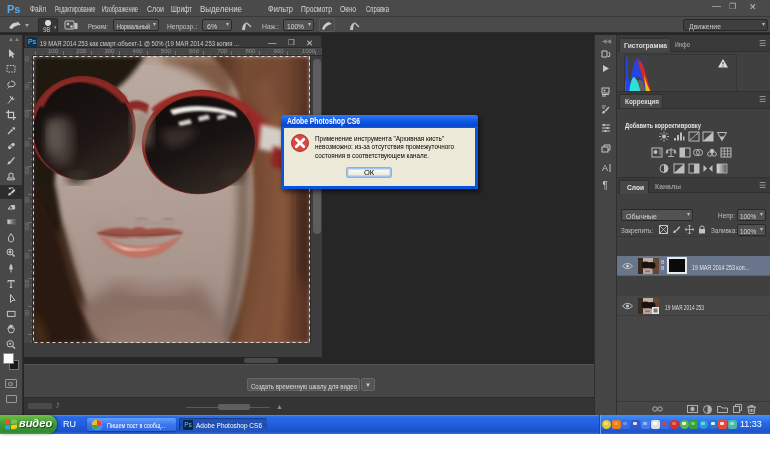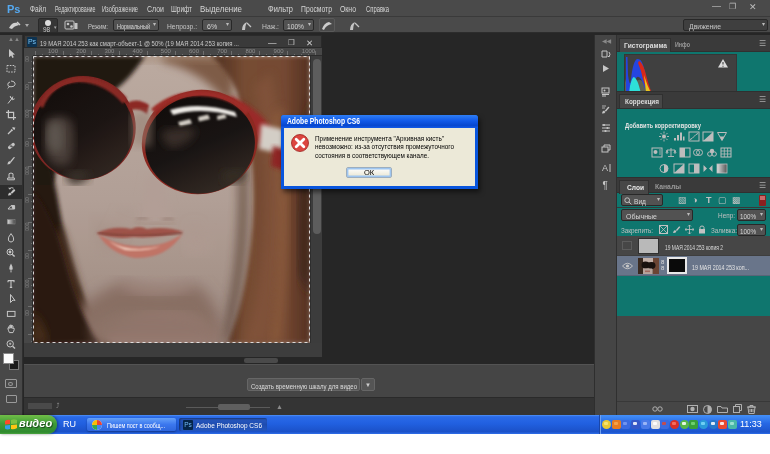--- a/index.html
+++ b/index.html
@@ -9,21 +9,21 @@
 .pslogo{left:7px;top:1px;color:#55a9f0;font-weight:bold;font-size:11px;position:absolute}
 .optbar{left:0;top:16px;width:770px;height:17px;background:#4a4a4a;border-top:1px solid #3a3a3a;border-bottom:1px solid #2c2c2c;color:#c4c4c4;font-size:8.5px}
 .appbg{left:0;top:33px;width:770px;height:382px;background:#262626}
 .toolbar{left:0;top:35px;width:23px;height:380px;background:#484848;border-right:1px solid #2e2e2e}
 .docwin{left:24px;top:35px;width:298px;height:322px;background:#3d3d3d}
 .doctitle{left:0;top:0;width:298px;height:13px;background:#3a3a3a;border:1px solid #2a2a2a;color:#c8c8c8;font-size:8.5px}
 .ruler{background:#474747;color:#8f8f8f;font-size:6.5px}
 .statusbar{left:0;top:308px;width:298px;height:14px;background:#383838;border-top:1px solid #2a2a2a;color:#b5b5b5;font-size:8px}
 .dd{background:#525252;border:1px solid #282828;border-radius:2px;color:#d6d6d6;position:absolute}
 .ddarr{position:absolute;right:2px;top:2px;color:#bbb;font-size:6px;line-height:4px}
-.panelcol{left:617px;top:35px;width:153px;height:380px;background:#0f766e}
+.panelcol{left:617px;top:35px;width:153px;height:380px;background:#404040}
 .dockstrip{left:594px;top:35px;width:23px;height:380px;background:#454545;border-left:1px solid #2e2e2e;border-right:1px solid #303030}
 .tabbar{background:#3a3a3a;color:#9a9a9a;font-size:9px}
 .tabactive{background:#474747;color:#e2e2e2}
 .dialog{left:281px;top:115px;width:197px;height:74px;background:#ece9d8;border-left:3px solid #0855dd;border-right:3px solid #0855dd;border-bottom:3px solid #0855dd;border-radius:3px 3px 0 0;box-shadow:2px 3px 5px rgba(0,0,0,.55)}
 .dlgtitle{left:-3px;top:0;width:197px;height:13px;border-radius:3px 3px 0 0;background:linear-gradient(180deg,#2e7ef5 0%,#1159e8 45%,#0747cf 80%,#1159e8 100%);color:#fff;font-weight:bold;font-size:9.5px}
 .taskbar{left:0;top:415px;width:770px;height:19px;background:linear-gradient(180deg,#5093f8 0%,#2a6ae8 9%,#2160e0 45%,#1b51c8 88%,#2e6eea 100%)}
 .tbtn{position:absolute;top:2px;height:14px;border-radius:2px;color:#fff;font-size:8px}
 .icn{position:absolute}
 svg{display:block}
 </style><style>.icnf{top:2px;color:#c2c2c2;font-size:9px}</style></head><body>
@@ -604,38 +604,20 @@
     <svg class="abs" style="left:99px;top:128px" width="12" height="11" viewBox="0 0 12 11">
       <rect x="1" y="1" width="10" height="9" fill="url(#agr)" stroke="#bdbdbd" stroke-width="0.8"></rect>
     </svg>
     <div class="abs tabbar" style="left:0;top:142px;width:153px;height:16px;border-top:1px solid #303030;border-bottom:1px solid #303030">
       <div class="abs tabactive" style="left:2px;top:2px;width:30px;height:14px;border:1px solid #303030;border-bottom:none">
         <span style="position: absolute; left: 7px; top: 2px; width: auto; font-size: 8px; color: rgb(232, 232, 232); font-weight: bold; white-space: nowrap; display: inline-block; overflow: visible; transform-origin: 0px 50%; transform: scaleX(0.826748);" class="fitw">Слои</span>
       </div>
       <span style="position: absolute; left: 38px; top: 4px; width: auto; font-size: 8px; color: rgb(154, 154, 154); font-weight: bold; white-space: nowrap; display: inline-block; overflow: visible; transform-origin: 0px 50%; transform: scaleX(0.84898);" class="fitw">Каналы</span>
       <span class="abs" style="left:142px;top:3px;color:#aaa;font-size:8px">☰</span>
     </div>
-    <div class="abs" style="left:0;top:158px;width:153px;height:15px;border-bottom:1px solid #383838">
-      <div class="dd" style="left:4px;top:1px;width:42px;height:12px">
-        <svg style="position:absolute;left:2px;top:2px" width="8" height="8" viewBox="0 0 8 8">
-          <circle cx="3.2" cy="3.2" r="2.4" fill="none" stroke="#c0c0c0"></circle>
-          <path d="M5 5 L7.4 7.4" stroke="#c0c0c0"></path>
-        </svg>
-        <span style="position: absolute; left: 12px; top: 1.5px; width: auto; font-size: 7.5px; color: rgb(214, 214, 214); white-space: nowrap; display: inline-block; overflow: visible; transform-origin: 0px 50%; transform: scaleX(0.883774);" class="fitw">Вид</span>
-        <span class="ddarr">▾</span>
-      </div>
-      <span class="abs icnf" style="left:61px">▧</span>
-      <span class="abs icnf" style="left:75px">◑</span>
-      <span class="abs icnf" style="left:89px;font-weight:bold">T</span>
-      <span class="abs icnf" style="left:101px">▢</span>
-      <span class="abs icnf" style="left:115px">▩</span>
-      <div class="abs" style="left:142px;top:2px;width:7px;height:11px;background:#8a2020;border-radius:1px">
-        <div style="position:absolute;left:1px;top:1px;width:5px;height:4px;background:#c86a6a"></div>
-      </div>
-    </div>
     <div class="abs" style="left:0;top:173px;width:153px;height:15px">
       <div class="dd" style="left:4px;top:1px;width:72px;height:12px">
         <span style="position: absolute; left: 4px; top: 1.5px; width: auto; font-size: 7.5px; color: rgb(214, 214, 214); white-space: nowrap; display: inline-block; overflow: visible; transform-origin: 0px 50%; transform: scaleX(0.935408);" class="fitw">Обычные</span>
         <span class="ddarr">▾</span>
       </div>
       <span style="position: absolute; left: 101px; top: 3px; width: auto; font-size: 7.5px; color: rgb(192, 192, 192); white-space: nowrap; display: inline-block; overflow: visible; transform-origin: 0px 50%; transform: scaleX(0.854003);" class="fitw">Непр:</span>
       <div class="dd" style="left:120px;top:1px;width:29px;height:12px">
         <span style="position: absolute; left: 2px; top: 1.5px; width: auto; font-size: 7.5px; color: rgb(214, 214, 214); white-space: nowrap; display: inline-block; overflow: visible; transform-origin: 0px 50%; transform: scaleX(0.833876);" class="fitw">100%</span>
         <span class="ddarr">▾</span>
       </div>
@@ -656,44 +638,58 @@
       <svg class="abs" style="left:81px;top:2px" width="8" height="9" viewBox="0 0 8 9">
         <rect x="1" y="4" width="6" height="4.5" fill="#c2c2c2"></rect>
         <path d="M2 4 L2 2.5 Q2 1 4 1 Q6 1 6 2.5 L6 4" fill="none" stroke="#c2c2c2"></path>
       </svg>
       <span style="position: absolute; left: 94px; top: 3px; width: auto; font-size: 7.5px; color: rgb(192, 192, 192); white-space: nowrap; display: inline-block; overflow: visible; transform-origin: 0px 50%; transform: scaleX(0.83998);" class="fitw">Заливка:</span>
       <div class="dd" style="left:120px;top:1px;width:29px;height:12px">
         <span style="position: absolute; left: 2px; top: 1.5px; width: auto; font-size: 7.5px; color: rgb(214, 214, 214); white-space: nowrap; display: inline-block; overflow: visible; transform-origin: 0px 50%; transform: scaleX(0.833876);" class="fitw">100%</span>
         <span class="ddarr">▾</span>
       </div>
     </div>
-    <div class="abs" style="left:0;top:201px;width:153px;height:20px;background:#464646;border-bottom:1px solid #3e3e3e">
-      <div class="abs" style="left:5px;top:5px;width:10px;height:9px;border:1px solid #5c5c5c"></div>
-      <div class="abs" style="left:21px;top:2px;width:21px;height:16px;background:#b9b9b9;border:1px solid #303030"></div>
-      <span style="position: absolute; left: 48px; top: 6.5px; width: auto; font-size: 7.5px; color: rgb(220, 220, 220); white-space: nowrap; display: inline-block; overflow: visible; transform-origin: 0px 50%; transform: scaleX(0.654212);" class="fitw">19 МАЯ 2014 253 копия 2</span>
-    </div>
     <div class="abs" style="left:0;top:221px;width:153px;height:20px;background:#69758a;border-bottom:1px solid #5a6578">
       <svg class="abs" width="11" height="8" viewBox="0 0 11 8" style="left:5px;top:6px">
         <path d="M0.5 4 Q5.5 -1.5 10.5 4 Q5.5 9.5 0.5 4 Z" fill="none" stroke="#c8c8c8" stroke-width="0.9"></path>
         <circle cx="5.5" cy="4" r="1.6" fill="#c8c8c8"></circle>
       </svg>
       <svg class="abs" style="left:21px;top:2px" width="21" height="16" viewBox="0 0 21 16">
         <rect width="21" height="16" fill="#8d7f76"></rect>
         <rect x="0" y="0" width="5" height="16" fill="#3a2a20"></rect>
         <rect x="15" y="0" width="6" height="16" fill="#6b4534"></rect>
         <rect x="5" y="0" width="10" height="4" fill="#c2b0a8"></rect>
         <ellipse cx="7.5" cy="7" rx="4" ry="3.4" fill="#19120f"></ellipse>
         <ellipse cx="13.5" cy="7.5" rx="4" ry="3.4" fill="#19120f"></ellipse>
         <rect x="5" y="10.5" width="9" height="5.5" fill="#b7a49c"></rect>
         <rect x="7" y="12.5" width="5" height="1.6" fill="#a06a60"></rect>
       </svg>
       <span class="abs" style="left:44px;top:3px;color:#ddd;font-size:6px;line-height:6px">8<br>8</span>
       <div class="abs" style="left:50px;top:1px;width:20px;height:17px;background:#0a0a0a;border:2px solid #e8e8e8"></div>
       <span style="position: absolute; left: 75px; top: 6.5px; width: auto; font-size: 7.5px; color: rgb(228, 228, 228); white-space: nowrap; display: inline-block; overflow: visible; transform-origin: 0px 50%; transform: scaleX(0.709038);" class="fitw">19 МАЯ 2014 253 коп...</span>
     </div>
+    <div class="abs" style="left:0;top:261px;width:153px;height:20px;background:#464646;border-bottom:1px solid #3e3e3e">
+      <svg class="abs" width="11" height="8" viewBox="0 0 11 8" style="left:5px;top:6px">
+        <path d="M0.5 4 Q5.5 -1.5 10.5 4 Q5.5 9.5 0.5 4 Z" fill="none" stroke="#c8c8c8" stroke-width="0.9"></path>
+        <circle cx="5.5" cy="4" r="1.6" fill="#c8c8c8"></circle>
+      </svg>
+      <svg class="abs" style="left:21px;top:2px" width="21" height="16" viewBox="0 0 21 16">
+        <rect width="21" height="16" fill="#8d7f76"></rect>
+        <rect x="0" y="0" width="5" height="16" fill="#3a2a20"></rect>
+        <rect x="15" y="0" width="6" height="16" fill="#6b4534"></rect>
+        <rect x="5" y="0" width="10" height="4" fill="#c2b0a8"></rect>
+        <ellipse cx="7.5" cy="7" rx="4" ry="3.4" fill="#19120f"></ellipse>
+        <ellipse cx="13.5" cy="7.5" rx="4" ry="3.4" fill="#19120f"></ellipse>
+        <rect x="5" y="10.5" width="9" height="5.5" fill="#b7a49c"></rect>
+        <rect x="7" y="12.5" width="5" height="1.6" fill="#a06a60"></rect>
+        <rect x="14" y="9" width="7" height="7" fill="#e8e8e8"></rect>
+        <rect x="15.5" y="10.5" width="4" height="4" fill="#777"></rect>
+      </svg>
+      <span style="position: absolute; left: 48px; top: 6.5px; width: auto; font-size: 7.5px; color: rgb(220, 220, 220); white-space: nowrap; display: inline-block; overflow: visible; transform-origin: 0px 50%; transform: scaleX(0.644961);" class="fitw">19 МАЯ 2014 253</span>
+    </div>
     <div class="abs" style="left:0;top:281px;width:153px;height:85px;background:#464646"></div>
     <div class="abs" style="left:0;top:366px;width:153px;height:14px;background:#464646;border-top:1px solid #383838;color:#b8b8b8">
       <svg class="abs" style="left:35px;top:4px" width="11" height="6" viewBox="0 0 11 6">
         <circle cx="3" cy="3" r="2.2" fill="none" stroke="#b0b0b0"></circle>
         <circle cx="8" cy="3" r="2.2" fill="none" stroke="#b0b0b0"></circle>
       </svg>
       <span class="abs" style="left:54px;top:15px;font-size:8px;font-style:italic">fx.</span>
       <svg class="abs" style="left:70px;top:3px" width="11" height="8" viewBox="0 0 11 8">
         <rect x="0.5" y="0.5" width="10" height="7" fill="none" stroke="#b0b0b0"></rect>
         <circle cx="5.5" cy="4" r="2.2" fill="#b0b0b0"></circle>

